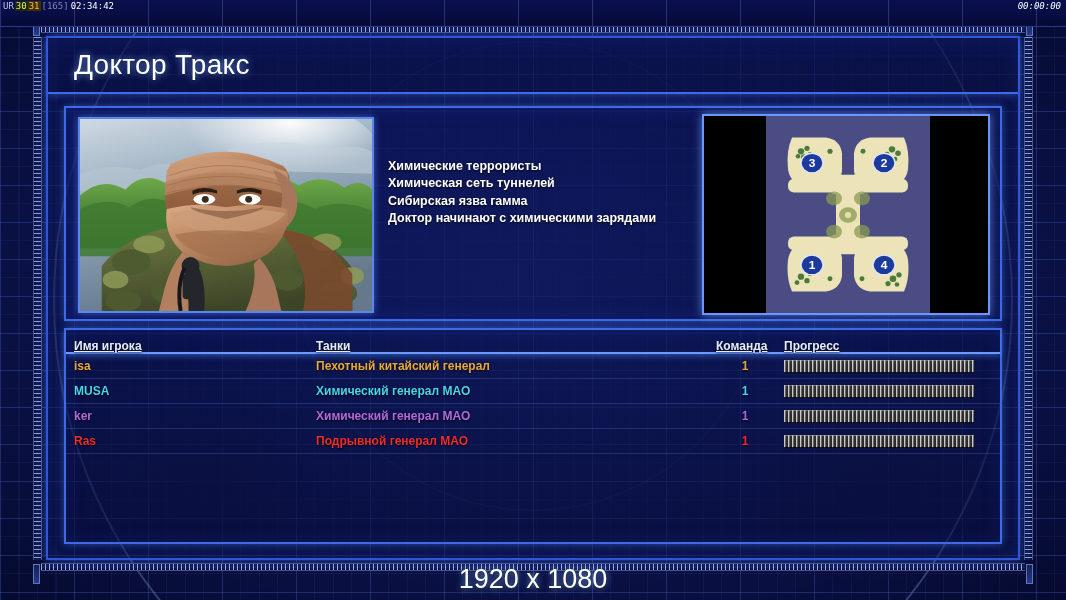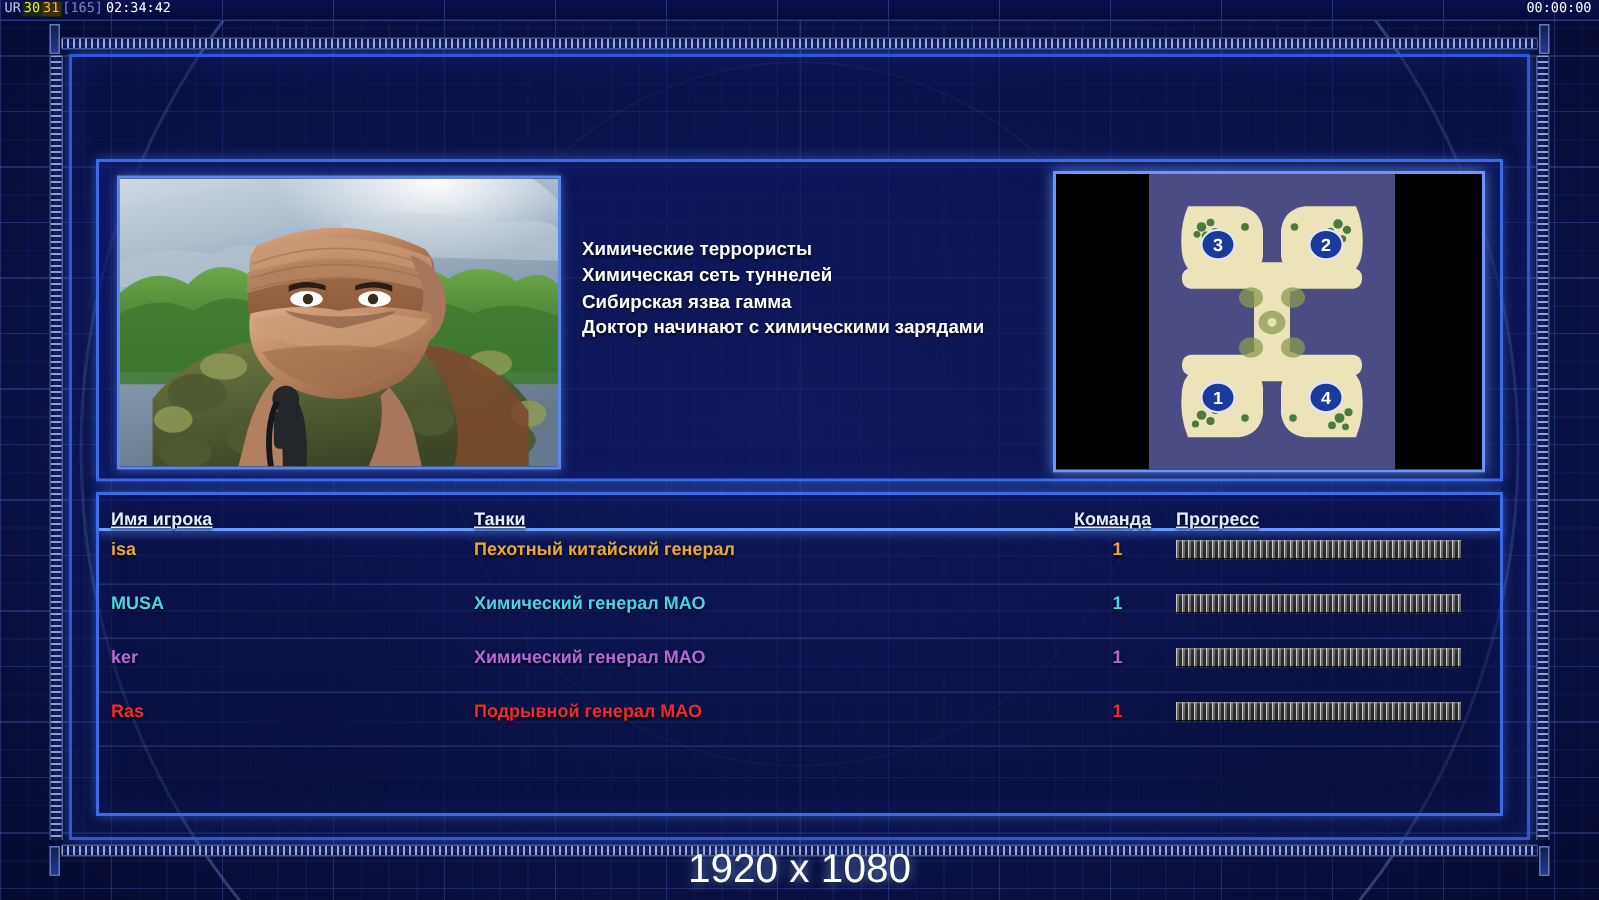--- a/index.html
+++ b/index.html
@@ -56,21 +56,21 @@
     width: 1px; background: rgba(150,175,235,0.22);
     pointer-events: none;
   }
   .bg-blob {
     position:absolute; pointer-events:none; border-radius:50%;
     background: radial-gradient(circle, rgba(10,16,62,0.85) 0%, rgba(10,16,62,0) 70%);
   }
 
   
   .topbar {
-    position: absolute; left: 0; top: 0; width: 1066px; height: 14px;
+    position: absolute; left: 0; top: 0; width: 1066px; height: 27px;
     background: linear-gradient(to bottom, #0a1050 0%, #060a38 100%);
     border-bottom: 1px solid rgba(90,120,220,0.4);
     z-index: 40;
   }
   .topbar .cells {
     position:absolute; inset:0;
     background-image: repeating-linear-gradient(to right, rgba(110,140,230,0.30) 0 1px, transparent 1px 74px);
   }
   .tb-txt {
     position: absolute; top: 1px;
@@ -78,21 +78,21 @@
     font-size: 9px; line-height: 11px;
     white-space: nowrap;
   }
   #tb-left { left: 2px; }
   #tb-left span { padding: 0 1px; }
   .tb-ur   { color: #b8c4ee; }
   .tb-n1   { color: #e8e860; background: #1a2a10; }
   .tb-n2   { color: #f0c040; background: #403000; }
   .tb-br   { color: #7a86b8; }
   .tb-time { color: #ffffff; }
-  #tb-right { right: 5px; color: #ffffff; }
+  #tb-right { right: 5px; color: #ffffff; font-style: italic; }
 
   
   .ruler {
     position: absolute;
     z-index: 12;
     pointer-events: none;
   }
   .ruler-v {
     width: 9px;
     background: linear-gradient(to right, #0a1040, #151f62 55%, #070c30);
@@ -196,21 +196,21 @@
     box-shadow: 0 2px 6px rgba(80,140,255,0.5);
   }
   .th {
     position: absolute; top: 9px;
     font-size: 12px; font-weight: bold; color: #e4ecff;
     text-shadow: 0 1px 2px rgba(0,0,0,0.9);
     white-space: nowrap;
     text-decoration: underline;
   }
   .row {
-    position: relative; height: 36px;
+    position: relative; height: 25px;
     border-bottom: 1px solid rgba(95,130,225,0.26);
   }
   .cell {
     position: absolute; top: 5px;
     font-size: 12px; font-weight: bold; white-space: nowrap;
     text-shadow: 0 1px 2px rgba(0,0,0,0.92);
   }
   .c-name { left: 8px; }
   .c-army { left: 250px; }
   .c-team { left: 666px; width: 26px; text-align: center; }
@@ -274,20 +274,23 @@
       <div class="ticks"></div>
     </div>
 
   <div class="corner-mark" style="left:33px;  top:16px;"></div>
   <div class="corner-mark" style="right:33px; top:16px;"></div>
   <div class="corner-mark" style="left:33px;  bottom:16px;"></div>
   <div class="corner-mark" style="right:33px; bottom:16px;"></div>
 
   <div class="frame">
 
+    <div class="titlebar">
+      <div class="title">Доктор Тракс</div>
+    </div>
 
     <div class="infopanel">
 
       <div class="portrait">
         <svg viewBox="0 0 296 196" preserveAspectRatio="none">
           <defs>
             <linearGradient id="skyg" x1="0" y1="0" x2="0.3" y2="1">
               <stop offset="0%" stop-color="#cfd9e2"></stop>
               <stop offset="35%" stop-color="#9fb3c4"></stop>
               <stop offset="70%" stop-color="#7e93a6"></stop>

